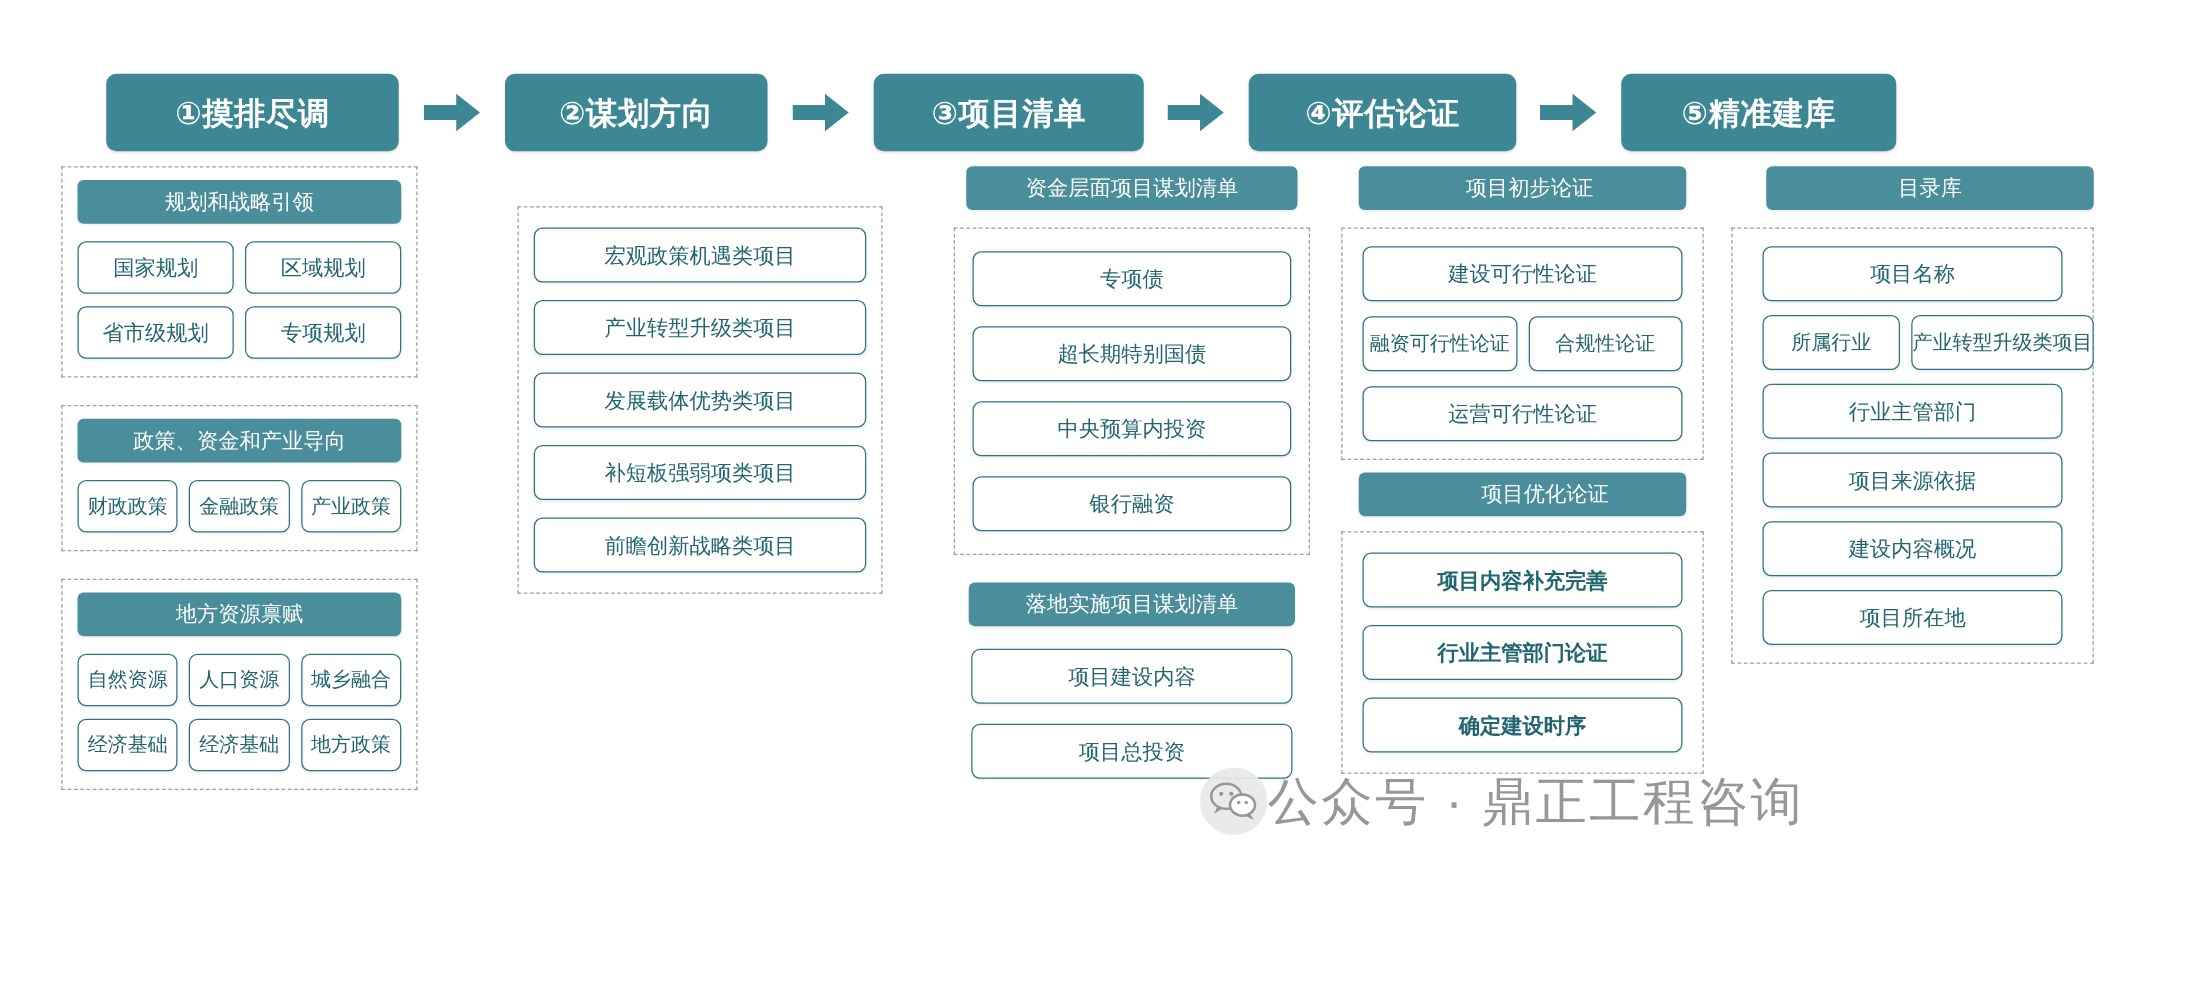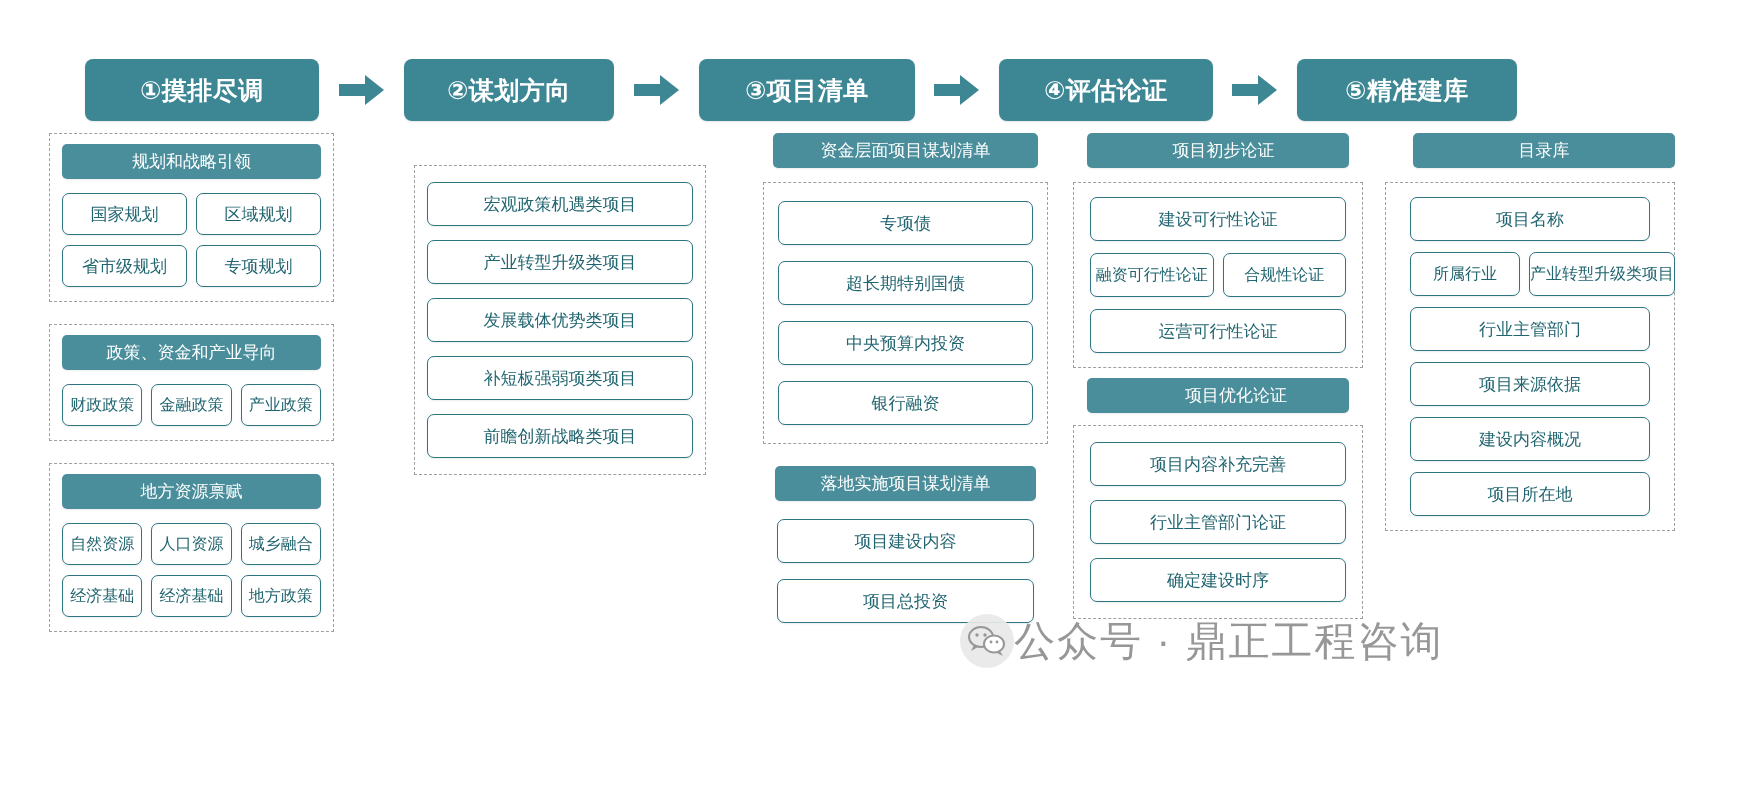--- a/index.html
+++ b/index.html
@@ -299,21 +299,21 @@
           <div class="chip tall small-text">合规性论证</div>
         </div>
         <div class="row">
           <div class="chip tall">运营可行性论证</div>
         </div>
       </div>
 
       <div class="group no-dash" style="margin-bottom:0;">
         <div class="group-banner" style="margin:10px 14px 12px 14px;padding-left:36px;">项目优化论证</div>
       </div>
-      <div class="group" style="padding:16px 16px;">
+      <div class="group" style="padding:16px 16px;font-weight:bold;">
         <div class="row" style="margin-bottom:14px;">
           <div class="chip tall">项目内容补充完善</div>
         </div>
         <div class="row" style="margin-bottom:14px;">
           <div class="chip tall">行业主管部门论证</div>
         </div>
         <div class="row">
           <div class="chip tall">确定建设时序</div>
         </div>
       </div>

